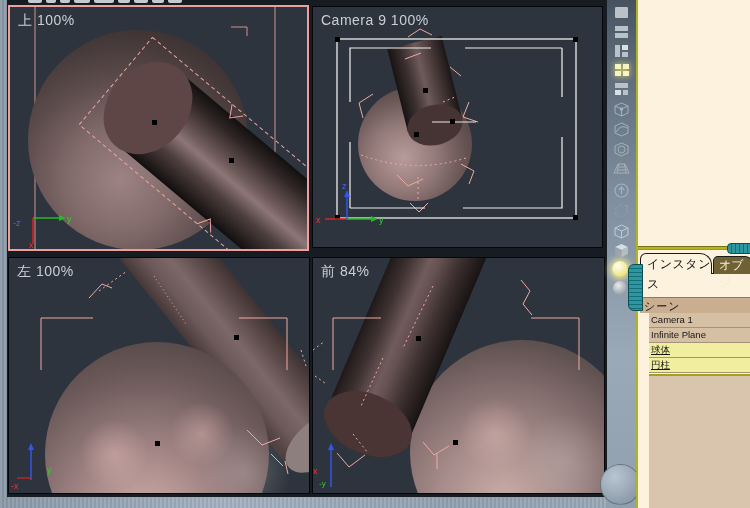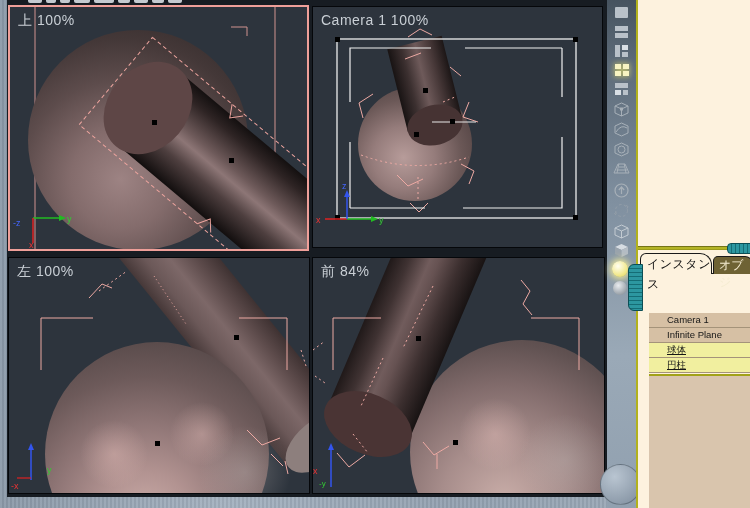--- a/index.html
+++ b/index.html
@@ -42,21 +42,21 @@
     border-bottom:none;border-radius:6px 12px 0 0;line-height:20px;padding-left:6px;letter-spacing:.5px;z-index:2;}
   .tab-inactive{left:75px;top:4px;width:40px;height:18px;background:#6e6234;color:#f5ecd2;
     border:1px solid #1a1a1a;border-bottom:none;border-radius:5px 8px 0 0;line-height:17px;padding-left:5px;z-index:1;}
   .searchrow{position:absolute;left:0;top:276px;width:112px;height:20px;}
   .search-label{position:absolute;left:3px;top:3px;font-size:10px;color:#111;}
   .search-input{position:absolute;left:35px;top:0;width:73px;height:15px;border:1px solid #3a3a3a;
     background:#fff;font-size:10px;padding:0 2px;}
   .tree-header{position:absolute;left:2px;top:297px;width:110px;height:16px;background:#c9ae90;
     border-top:1px solid #8a7a60;font-size:11px;color:#151515;line-height:16px;padding-left:4px;box-sizing:border-box;letter-spacing:1px;}
   .tree-rows{position:absolute;left:11px;top:313px;width:101px;}
-  .trow{height:14px;line-height:14px;font-size:9.5px;color:#161616;padding-left:18px;
+  .trow{height:14px;line-height:14px;font-size:9.5px;color:#161616;padding-left:2px;
     border-bottom:1px solid #a4937a;background:#d6c0a4;}
   .trow.sel{background:#f1ef9f;text-decoration:underline;}
   .panel-bottom{position:absolute;left:11px;top:374px;width:101px;height:134px;background:#d9c5ad;
     border-top:2px solid #a2a218;box-sizing:border-box;}
   
   .vgrip{position:absolute;left:628px;top:264px;width:13px;height:45px;
     background:repeating-linear-gradient(180deg,#2c97a0 0 3px,#156d75 3px 4px);
     border:1px solid #0b4e55;border-radius:6px 0 0 6px;z-index:9;}
   .hgrip{position:absolute;left:727px;top:243px;width:23px;height:9px;
     background:repeating-linear-gradient(90deg,#2c97a0 0 3px,#156d75 3px 4px);
@@ -177,21 +177,21 @@
       <line x1="34" y1="212" x2="12" y2="212" stroke="#dd2222" stroke-width="1.5"></line>
       <text x="3" y="216" fill="#ee3333" font-size="9">x</text>
       <line x1="34" y1="212" x2="58" y2="212" stroke="#22bb22" stroke-width="1.5"></line>
       <path d="M58,209 l7,3 -7,3 z" fill="#22bb22"></path>
       <text x="66" y="216" fill="#33cc33" font-size="9">y</text>
       <line x1="34" y1="212" x2="34" y2="190" stroke="#3355ee" stroke-width="1.5"></line>
       <path d="M31,190 l3,-7 3,7 z" fill="#3355ee"></path>
       <text x="29" y="182" fill="#4466ff" font-size="9">z</text>
     </g>
   </svg>
-  <div class="vp-label">Camera 1 100%</div>
+  <div class="vp-label">Camera 9 100%</div>
 </div>
 
 <div class="viewport" id="vp-left">
   <svg width="300" height="235" viewBox="0 0 300 235">
     <defs>
       <radialGradient id="gLS" cx="0.45" cy="0.78" r="0.80">
         <stop offset="0" stop-color="#cbaca8"></stop>
           <stop offset="0.25" stop-color="#b29391"></stop>
         <stop offset="0.5" stop-color="#927878"></stop>
           <stop offset="0.78" stop-color="#6d5a5a"></stop>
@@ -387,20 +387,21 @@
 <div class="panel">
   <div class="panel-divider"></div>
 
   <div class="tabrow">
     <div class="tab-baseline"></div>
     <div class="tab tab-inactive">オブジ</div>
     <div class="tab tab-active">インスタンス</div>
   </div>
 
 
+  <div class="tree-header">シーン</div>
 
   <div class="tree-rows">
     <div class="trow">Camera 1</div>
     <div class="trow">Infinite Plane</div>
     <div class="trow sel">球体</div>
     <div class="trow sel">円柱</div>
   </div>
 
   <div class="panel-bottom"></div>
 </div>

